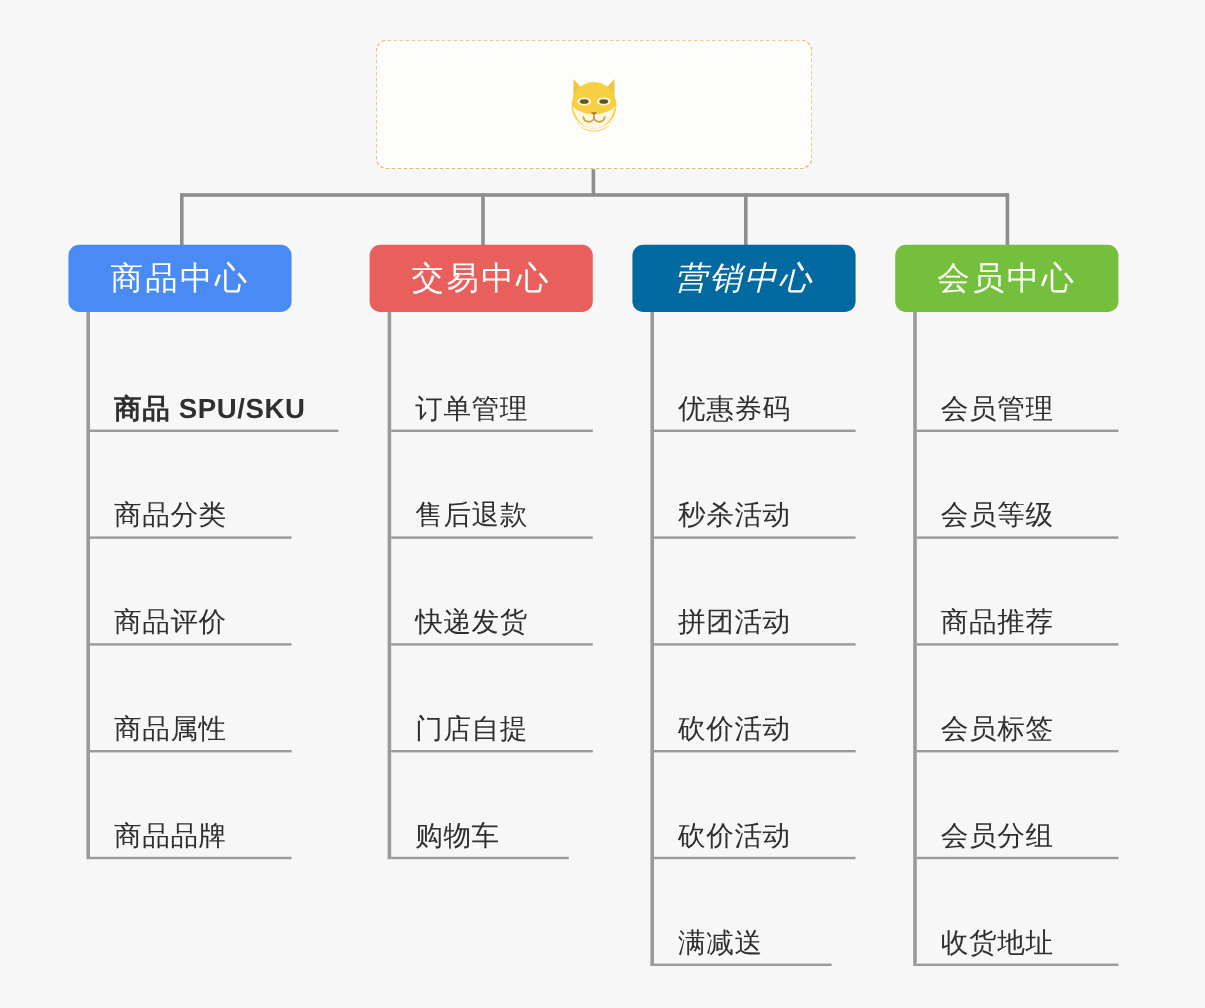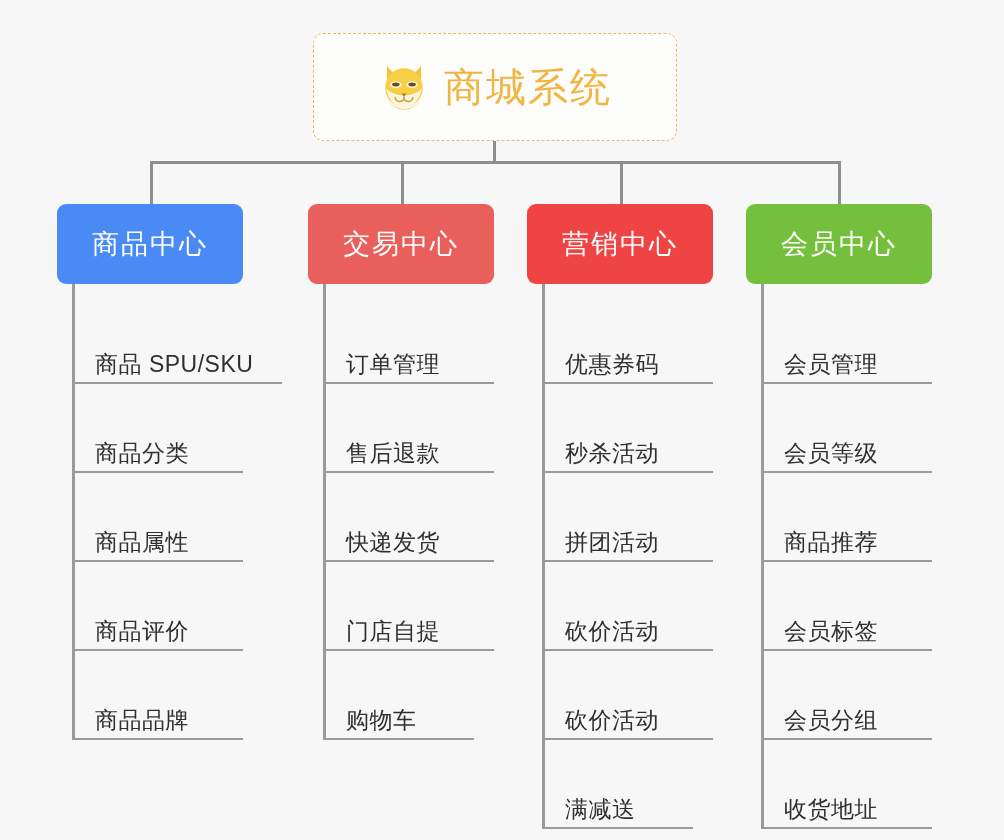--- a/index.html
+++ b/index.html
@@ -64,21 +64,21 @@
     top: 204px;
     width: 240px;
   }
   .col-1 { left: 57px; }
   .col-2 { left: 308px; }
   .col-3 { left: 527px; }
   .col-4 { left: 746px; }
 
   .cat-header {
     width: 186px;
-    height: 80px;
+    height: 56px;
     border-radius: 9px;
     display: flex;
     align-items: center;
     justify-content: center;
     color: #ffffff;
     font-size: 27px;
     letter-spacing: 2px;
     position: relative;
     z-index: 2;
   }
@@ -110,21 +110,21 @@
   .leaf:first-child { height: 82px; }
   .leaf-label {
     font-size: 23px;
     color: #2f2f2f;
     white-space: nowrap;
     letter-spacing: 0.5px;
     line-height: 1.2;
   }
   
   .col-1 .leaf { width: 207px; }
-  .col-1 .leaf:nth-child(1) { width: 207px; }
+  .col-1 .leaf:nth-child(1) { width: 207px; font-weight: bold; }
   .col-1 .leaf:nth-child(2),
   .col-1 .leaf:nth-child(3),
   .col-1 .leaf:nth-child(4),
   .col-1 .leaf:nth-child(5),
   .col-1 .leaf:nth-child(6) { width: 168px; }
 
   .col-2 .leaf { width: 168px; }
   .col-2 .leaf:nth-child(5) { width: 148px; }
 
   .col-3 .leaf { width: 168px; }
@@ -146,21 +146,20 @@
       <path d="M10 34 c4 16 12 23 22 23 c10 0 18 -7 22 -23 c-6 6 -14 8 -22 8 c-8 0 -16 -2 -22 -8 Z" fill="#fdf6e0"></path>
       <ellipse cx="22" cy="29" rx="7" ry="4.2" fill="#fdf6e0"></ellipse>
       <ellipse cx="42" cy="29" rx="7" ry="4.2" fill="#fdf6e0"></ellipse>
       <ellipse cx="22" cy="29" rx="4.6" ry="2.4" fill="#6b5020"></ellipse>
       <ellipse cx="42" cy="29" rx="4.6" ry="2.4" fill="#6b5020"></ellipse>
       <path d="M29 40 L35 40 L32 44 Z" fill="#a07c2c"></path>
       <path d="M32 44 L32 47" stroke="#a07c2c" stroke-width="1.6" fill="none"></path>
       <path d="M32 47 c-4 5 -10 3 -11 -2" stroke="#c9a13d" stroke-width="1.8" fill="none" stroke-linecap="round"></path>
       <path d="M32 47 c4 5 10 3 11 -2" stroke="#c9a13d" stroke-width="1.8" fill="none" stroke-linecap="round"></path>
     </svg>
-    <span class="root-title" style="color: rgb(240, 181, 66);">商城系统</span>
   </div>
 
   <div class="conn conn-v" style="left: 493px; top: 141px; height: 22px; background: rgb(142, 142, 142);"></div>
   <div class="conn conn-h" style="left: 150px; top: 161px; width: 690px; background: rgb(142, 142, 142);"></div>
   <div class="conn conn-v" style="left: 150px; top: 161px; height: 45px; background: rgb(142, 142, 142);"></div>
   <div class="conn conn-v" style="left: 401px; top: 161px; height: 45px; background: rgb(142, 142, 142);"></div>
   <div class="conn conn-v" style="left: 620px; top: 161px; height: 45px; background: rgb(142, 142, 142);"></div>
   <div class="conn conn-v" style="left: 838px; top: 161px; height: 45px; background: rgb(142, 142, 142);"></div>
 
   <div class="column col-1">
@@ -168,24 +167,24 @@
       <span>商品中心</span>
     </div>
     <div class="leaf-list">
       <div class="leaf">
         <span class="leaf-label">商品 SPU/SKU</span>
       </div>
       <div class="leaf">
         <span class="leaf-label">商品分类</span>
       </div>
       <div class="leaf">
+        <span class="leaf-label">商品评价</span>
+      </div>
+      <div class="leaf">
         <span class="leaf-label">商品属性</span>
-      </div>
-      <div class="leaf">
-        <span class="leaf-label">商品评价</span>
       </div>
       <div class="leaf">
         <span class="leaf-label">商品品牌</span>
       </div>
     </div>
   </div>
 
   <div class="column col-2">
     <div class="cat-header" style="background: rgb(233, 95, 92);">
       <span>交易中心</span>
@@ -203,21 +202,21 @@
       <div class="leaf">
         <span class="leaf-label">门店自提</span>
       </div>
       <div class="leaf">
         <span class="leaf-label">购物车</span>
       </div>
     </div>
   </div>
 
   <div class="column col-3">
-    <div class="cat-header" style="background: #ef4444;">
+    <div class="cat-header" style="background: #0369a1; font-style: italic;">
       <span>营销中心</span>
     </div>
     <div class="leaf-list">
       <div class="leaf">
         <span class="leaf-label">优惠券码</span>
       </div>
       <div class="leaf">
         <span class="leaf-label">秒杀活动</span>
       </div>
       <div class="leaf">

